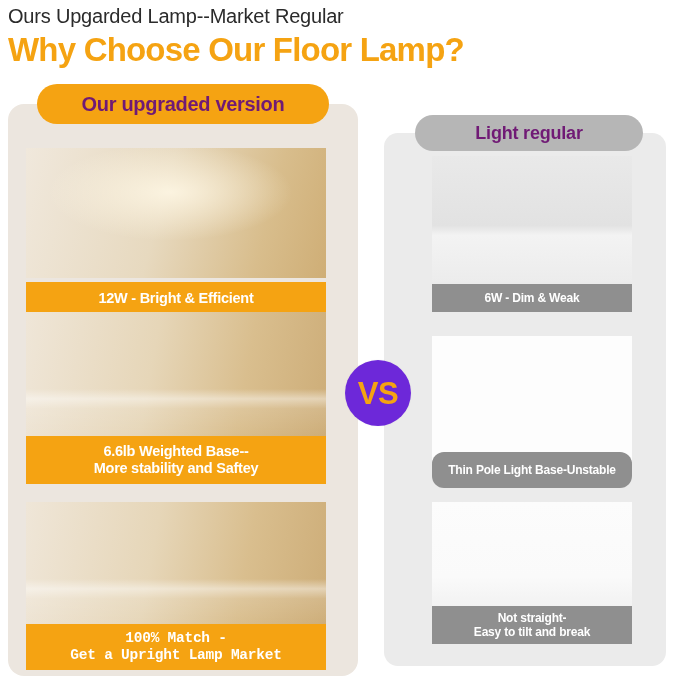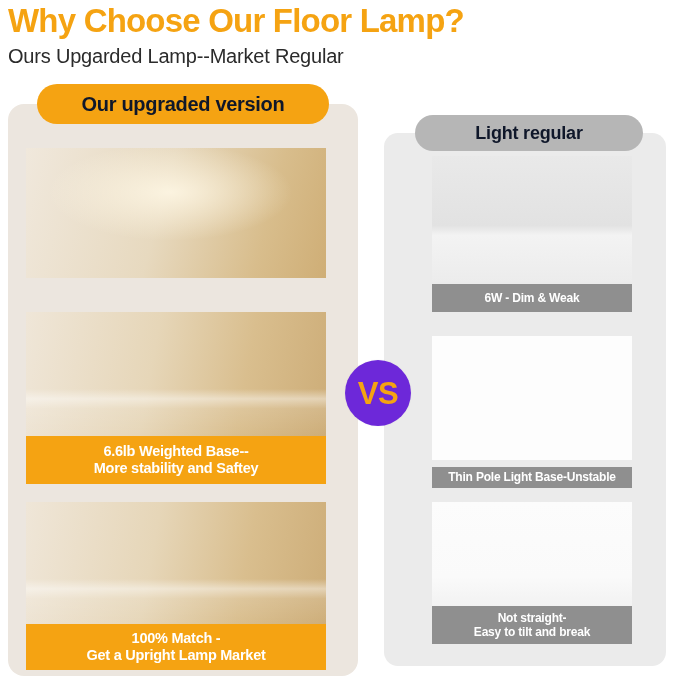--- a/index.html
+++ b/index.html
@@ -36,21 +36,21 @@
     white-space: nowrap;
   }
 
   
   .badge {
     position: absolute;
     display: flex;
     align-items: center;
     justify-content: center;
     border-radius: 22px;
-    color: #0f172a;
+    color: #701a75;
     font-weight: 700;
     z-index: 6;
     box-sizing: border-box;
   }
   #badge-upgraded {
     left: 37px; top: 84px;
     width: 292px; height: 40px;
     background: #F5A312;
     font-size: 20px;
     letter-spacing: -0.3px;
@@ -113,32 +113,32 @@
 
   
   #card-ours-bulb { left: 26px; top: 148px; width: 300px; height: 168px; }
   #card-ours-bulb .card-media { height: 130px; }
   #card-ours-bulb .caption { height: 34px; }
 
   #card-ours-base { left: 26px; top: 312px; width: 300px; height: 172px; }
   #card-ours-base .card-media { height: 124px; }
   #card-ours-base .caption { height: 48px; }
 
-  #card-ours-pole { left: 26px; top: 502px; width: 300px; height: 168px; }
+  #card-ours-pole { left: 26px; top: 502px; width: 300px; height: 168px; font-family: Liberation Mono, monospace; }
   #card-ours-pole .card-media { height: 124px; }
   #card-ours-pole .caption { height: 46px; }
 
   
   #card-mkt-bulb { left: 432px; top: 156px; width: 200px; height: 156px; }
   #card-mkt-bulb .card-media { height: 126px; }
   #card-mkt-bulb .caption { height: 28px; }
 
   #card-mkt-base { left: 432px; top: 336px; width: 200px; height: 152px; }
   #card-mkt-base .card-media { height: 124px; }
-  #card-mkt-base .caption { height: 21px; }
+  #card-mkt-base .caption { height: 36px; border-radius: 12px; }
 
   #card-mkt-pole { left: 432px; top: 502px; width: 200px; height: 142px; }
   #card-mkt-pole .card-media { height: 104px; }
   #card-mkt-pole .caption { height: 38px; justify-content: center; }
 
   
   .scene-warm {
     position: absolute; inset: 0;
     background:
       linear-gradient(to bottom, rgba(255,255,255,0) 62%, rgba(255,255,255,0.45) 70%, rgba(255,255,255,0.12) 78%, rgba(0,0,0,0) 100%),
@@ -184,22 +184,22 @@
     letter-spacing: -0.5px;
     line-height: 1;
   }
 
   svg { display: block; }
 </style>
 </head>
 <body>
 
 <div id="header">
+  <div id="sub-title">Ours Upgarded Lamp--Market Regular</div>
   <div id="main-title">Why Choose Our Floor Lamp?</div>
-  <div id="sub-title">Ours Upgarded Lamp--Market Regular</div>
 </div>
 
 <div class="panel" id="panel-ours"></div>
 <div class="panel" id="panel-market"></div>
 
 <div class="badge" id="badge-upgraded">
   <span>Our upgraded version</span>
 </div>
 <div class="badge" id="badge-market">
   <span>Light regular</span>
@@ -230,20 +230,23 @@
       <ellipse cx="150" cy="106" rx="56" ry="7" fill="#b69a68" opacity="0.30"></ellipse>
       <path d="M150 12c-19.6 0-35.5 15.4-35.5 34.4 0 11.6 5.3 18.6 9.8 24.6 3.5 4.6 5.2 9.4 5.6 15.2l.5 7.6h39.2l.5-7.6c.4-5.8 2.1-10.6 5.6-15.2 4.5-6 9.8-13 9.8-24.6C185.5 27.4 169.6 12 150 12z" fill="url(#bulbA)"></path>
       <path d="M133 62c-3-5-4.5-10-4.5-15.6 0-11.8 9.3-21.4 21-22.4-9 3.6-15 12.2-15 22.4 0 5.8 1.4 11 3.6 15.6z" fill="#ffffff" opacity="0.55"></path>
       <rect x="131.5" y="93" width="37" height="5" rx="1.6" fill="#d8d2c6"></rect>
       <path d="M132 98h36l-1.6 11.5c-.2 1.5-1.5 2.6-3 2.6h-26.8c-1.5 0-2.8-1.1-3-2.6z" fill="url(#capA)"></path>
       <path d="M135 101.5h30M135.4 105h29.2M136 108.5h27.6" stroke="#6f6c66" stroke-width="1.1" opacity="0.55"></path>
       <path d="M139.5 112.6h21l-1.4 4.6c-.3 1-1.2 1.7-2.3 1.7h-13.6c-1.1 0-2-.7-2.3-1.7z" fill="#8b8882"></path>
       <ellipse cx="150" cy="120" rx="6.2" ry="2.3" fill="#4a4843"></ellipse>
     </svg>
   </div>
+  <div class="caption orange cap-ours">
+    <span>12W - Bright &amp; Efficient</span>
+  </div>
 </div>
 
 <div class="card" id="card-ours-base">
   <div class="card-media">
     <div class="scene-warm"></div>
     <svg width="300" height="124" viewBox="0 0 300 124">
       <defs>
         <linearGradient id="discSide" x1="0" y1="0" x2="0" y2="1">
           <stop offset="0%" stop-color="#2b2b2b"></stop>
           <stop offset="100%" stop-color="#121212"></stop>

